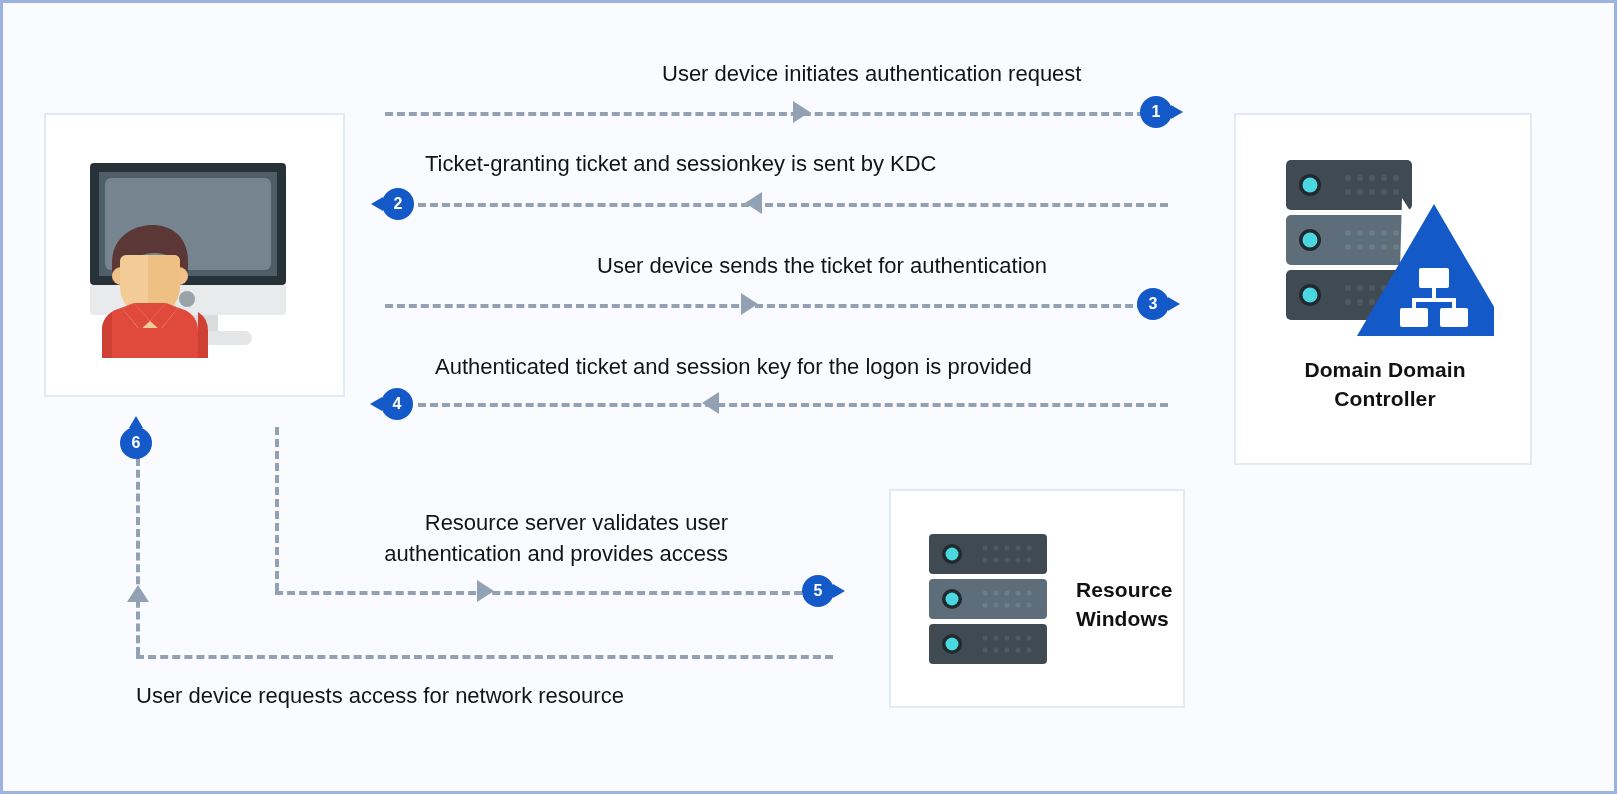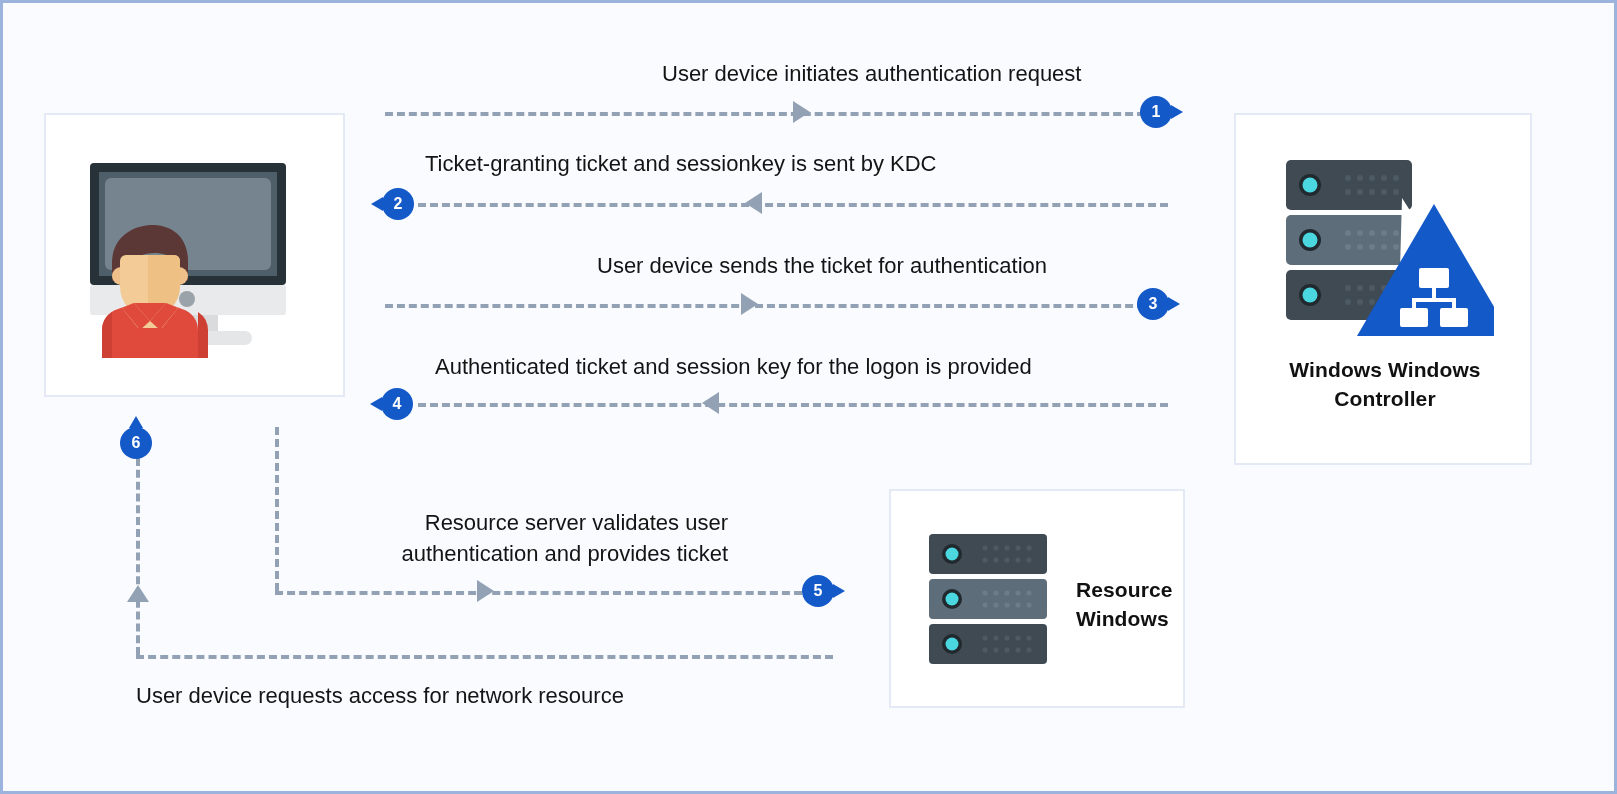--- a/index.html
+++ b/index.html
@@ -205,21 +205,21 @@
           <rect x="114" y="148" width="28" height="19" rx="2"></rect>
           <rect x="154" y="148" width="28" height="19" rx="2"></rect>
           <rect x="146" y="128" width="4" height="12"></rect>
           <rect x="126" y="138" width="44" height="4"></rect>
           <rect x="126" y="138" width="4" height="12"></rect>
           <rect x="166" y="138" width="4" height="12"></rect>
         </g>
       </svg>
     </div>
     <div class="node-label" style="left:0;top:240px;width:298px;">
-      <div>Windows Windows</div>
+      <div>Domain Domain</div>
       <div>Controller</div>
     </div>
   </div>
 
   <div class="card" style="left:886px;top:486px;width:296px;height:219px;">
     <div class="icon-box" style="left:38px;top:43px;width:124px;height:132px;">
       <svg width="124" height="132" viewBox="0 0 124 132">
         <rect x="0" y="0" width="118" height="40" rx="4" fill="#3f4a52"></rect>
         <circle cx="23" cy="20" r="10" fill="#21292e"></circle>
         <circle cx="23" cy="20" r="6.5" fill="#4ad7e0"></circle>
@@ -300,21 +300,21 @@
   <div class="step-text" style="left:432px;top:348px;">Authenticated ticket and session key for the logon is provided</div>
   <div class="hline" style="left:415px;top:400px;width:750px;"></div>
   <div class="arrow-l" style="left:699px;top:389px;"></div>
   <div class="badge dir-l" style="left:378px;top:385px;">
     <span>4</span>
     <span class="nub"></span>
   </div>
 
   <div class="step-text wrap" style="left:305px;top:504px;width:420px;text-align:right;">
     <div>Resource server validates user</div>
-    <div>authentication and provides ticket</div>
+    <div>authentication and provides access</div>
   </div>
 
   <div class="vline" style="left:272px;top:424px;height:164px;"></div>
   <div class="hline" style="left:272px;top:588px;width:527px;"></div>
   <div class="arrow-r" style="left:474px;top:577px;"></div>
   <div class="badge dir-r" style="left:799px;top:572px;">
     <span>5</span>
     <span class="nub"></span>
   </div>
 

